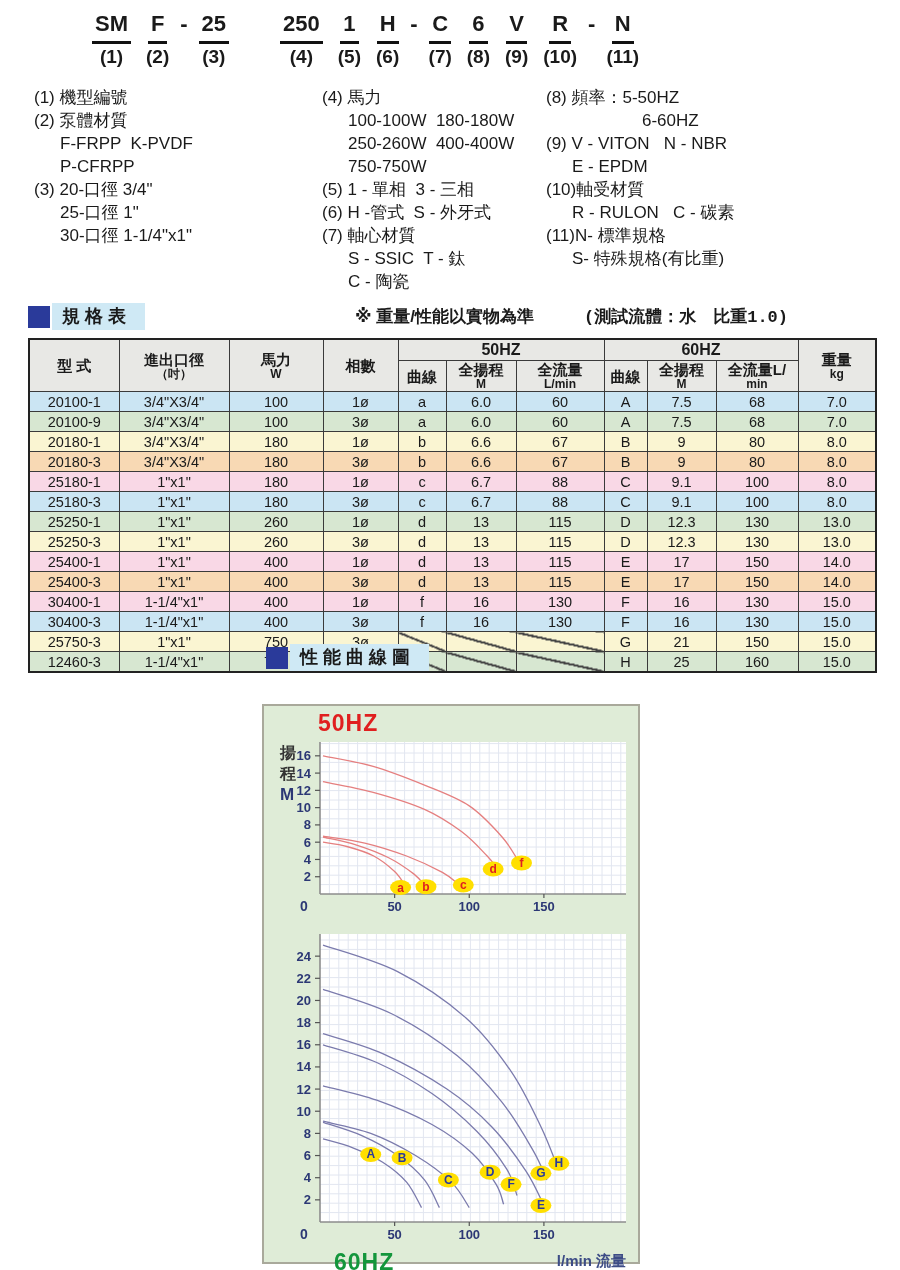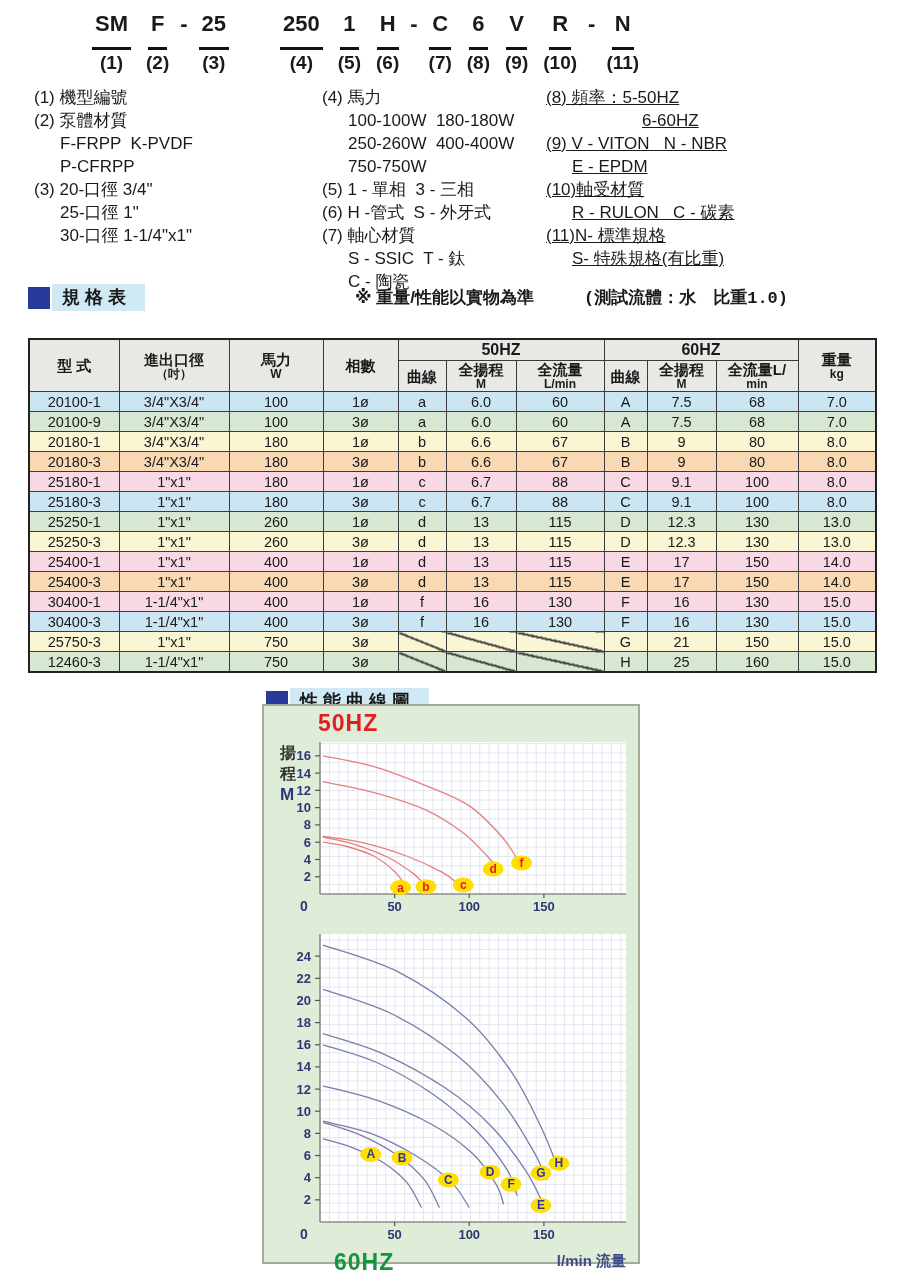--- a/index.html
+++ b/index.html
@@ -7,42 +7,42 @@
     width:900px;height:1270px;background:#ffffff;overflow:hidden;
     font-family:"Liberation Sans","DejaVu Sans",sans-serif;color:#1a1a1a;
     position:relative;
   }
   #page{position:absolute;inset:0;}
 
   
   #code-block{position:absolute;left:92px;top:12px;display:flex;align-items:flex-start;gap:15px;}
   .code-token{display:flex;flex-direction:column;align-items:center;}
   .code-token.gap{margin-left:36px;text-align:right;}
-  .code-top{font-size:22px;font-weight:bold;line-height:24px;padding:0 3px 11px 3px;border-bottom:3px solid #111;}
+  .code-top{font-size:22px;font-weight:bold;line-height:24px;padding:0 3px 5px 3px;border-bottom:3px solid #111;}
   .code-num{font-size:19px;font-weight:bold;line-height:22px;padding-top:2px;}
   .code-dash{font-size:22px;font-weight:bold;line-height:24px;margin:0 -4px;}
 
   
   #legend{position:absolute;left:34px;top:86px;width:845px;display:flex;}
   .legend-col{font-size:17px;line-height:23px;white-space:pre;}
   .legend-col.c1{width:288px;}
   .legend-col.c2{width:224px;}
-  .legend-col.c3{width:330px;text-decoration:underline;}
+  .legend-col.c3{width:330px;}
   .lg-line.ind1{padding-left:26px;}
   .lg-line.ind2{padding-left:96px;}
 
   
   .sect-header{display:flex;align-items:center;}
   .sect-square{width:22px;height:22px;background:#2a3a9a;display:inline-block;}
   .sect-strip{background:#cfe9f5;font-size:18px;font-weight:bold;letter-spacing:5px;
               padding:1px 14px 2px 10px;margin-left:2px;}
-  #spec-header{position:absolute;left:28px;top:284px;width:847px;}
+  #spec-header{position:absolute;left:28px;top:303px;width:847px;}
   .spec-note1{font-size:17px;font-weight:bold;margin-left:210px;white-space:pre;}
   .spec-note2{font-size:17px;font-weight:bold;margin-left:50px;white-space:pre;font-family:Liberation Mono, monospace;}
-  #curves-header{position:absolute;left:266px;top:688px;}
+  #curves-header{position:absolute;left:266px;top:644px;}
 
   
   #spec-table{position:absolute;left:28px;top:338px;border-collapse:collapse;table-layout:fixed;}
   #spec-table th,#spec-table td{
     border:1px solid #3a3a3a;text-align:center;vertical-align:middle;
     padding:0;overflow:hidden;white-space:nowrap;
   }
   #spec-table{border:2px solid #222;}
   #spec-table th{background:#e8e8e5;font-weight:bold;}
   #spec-table .h-l1{font-size:15px;line-height:17px;}

